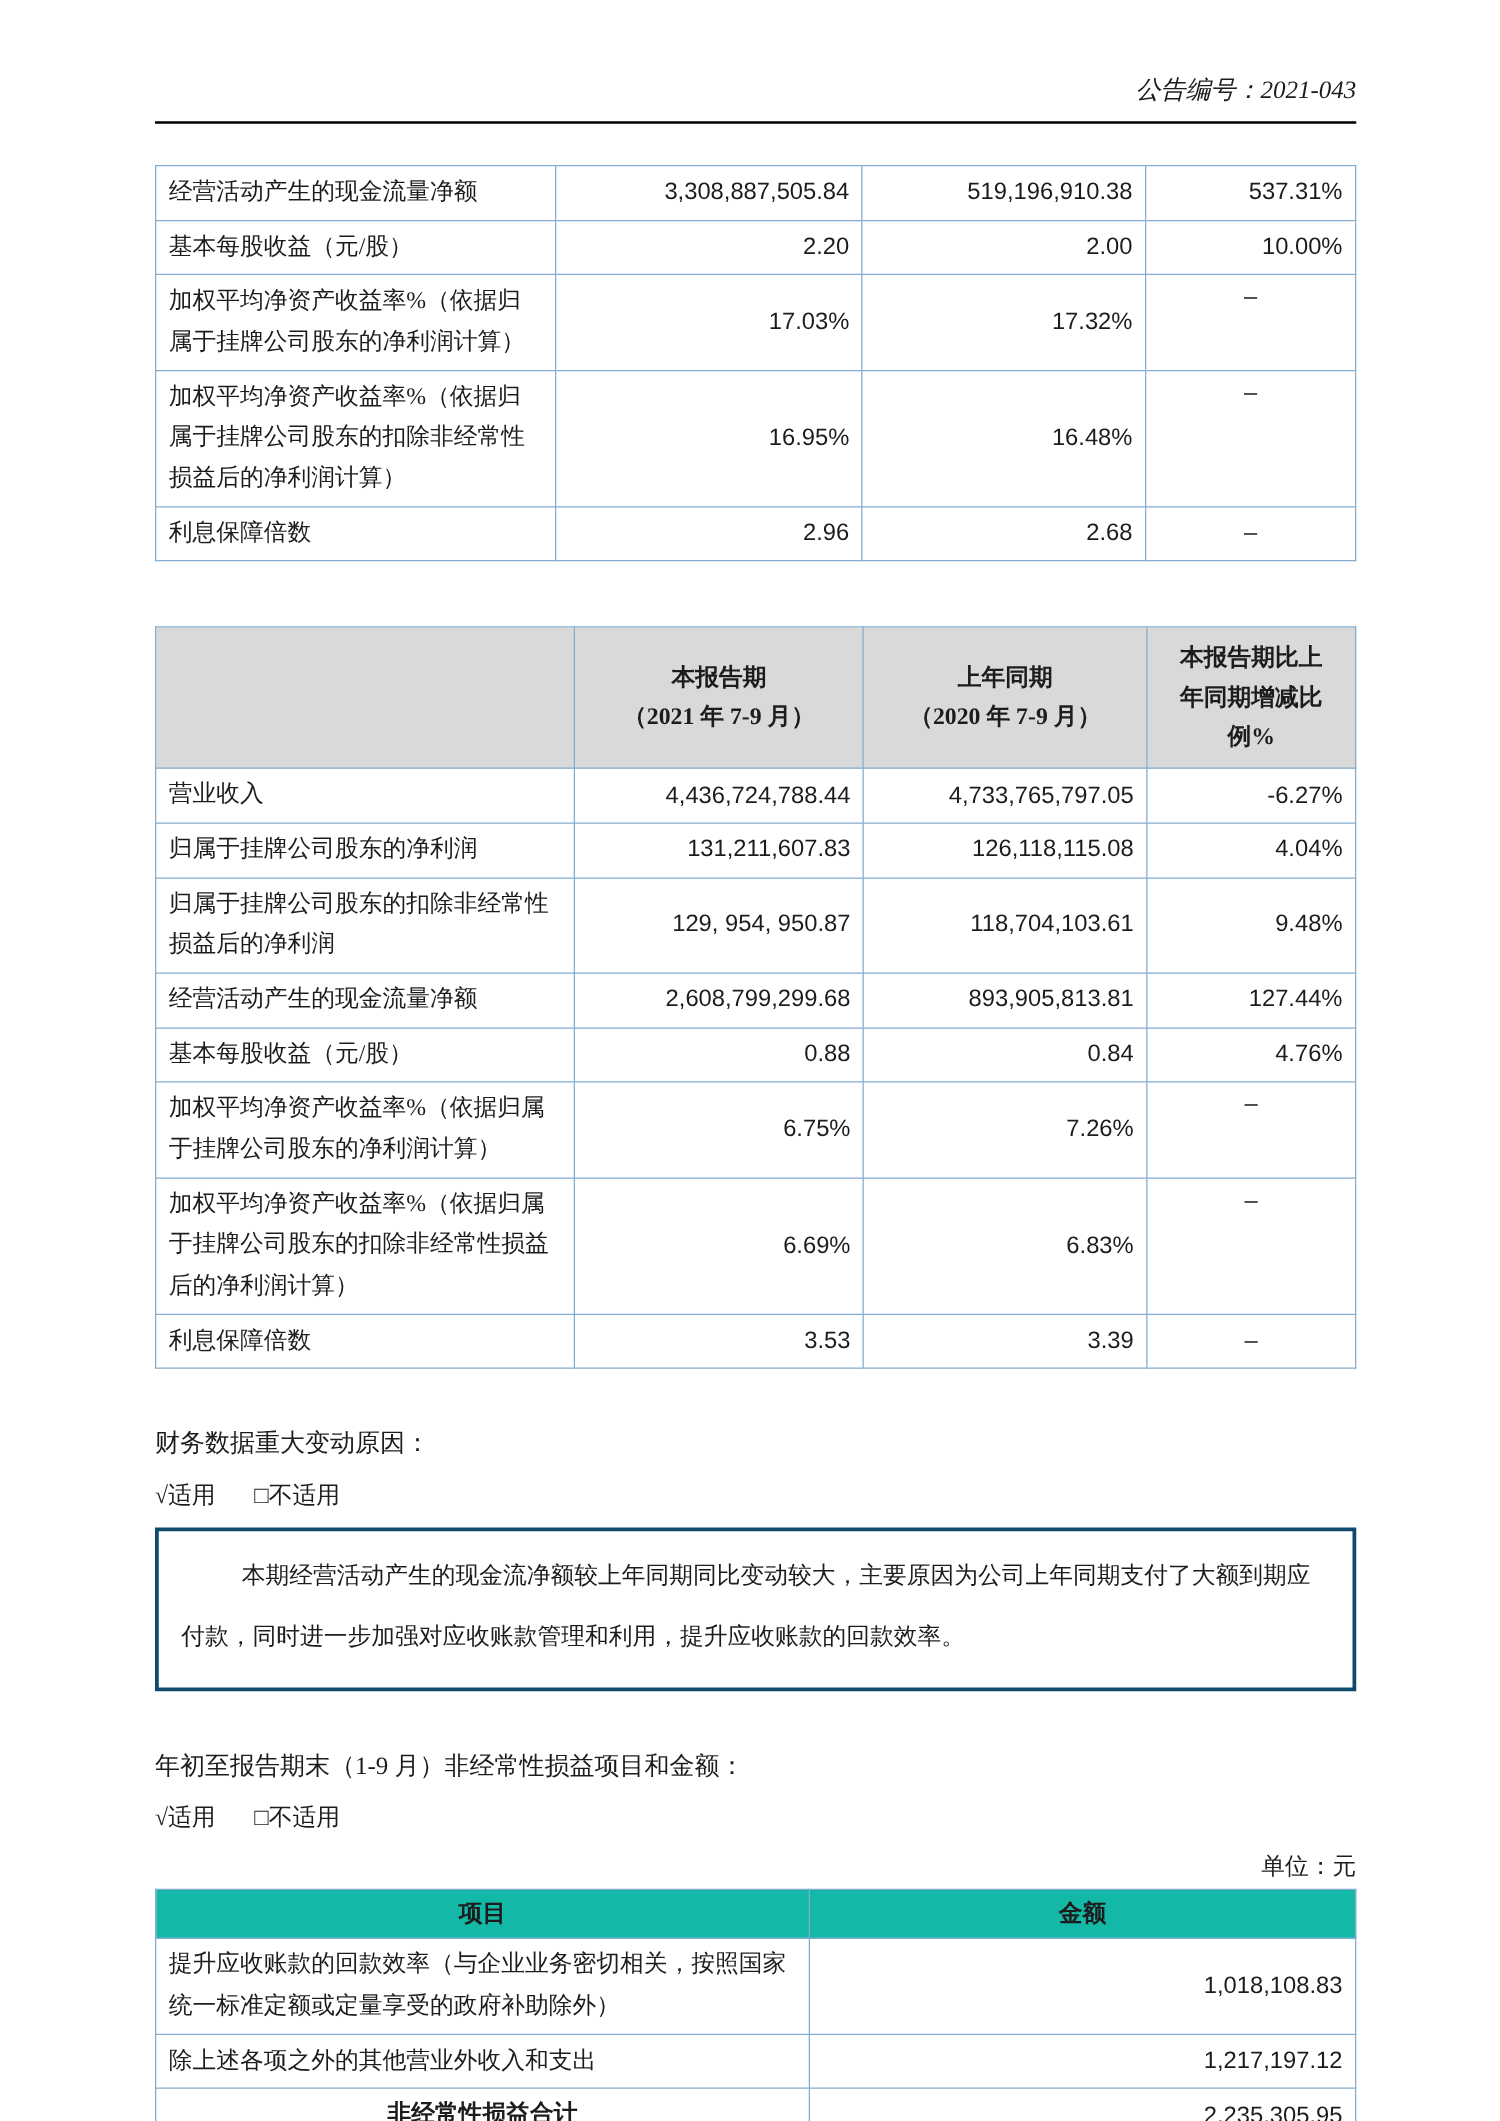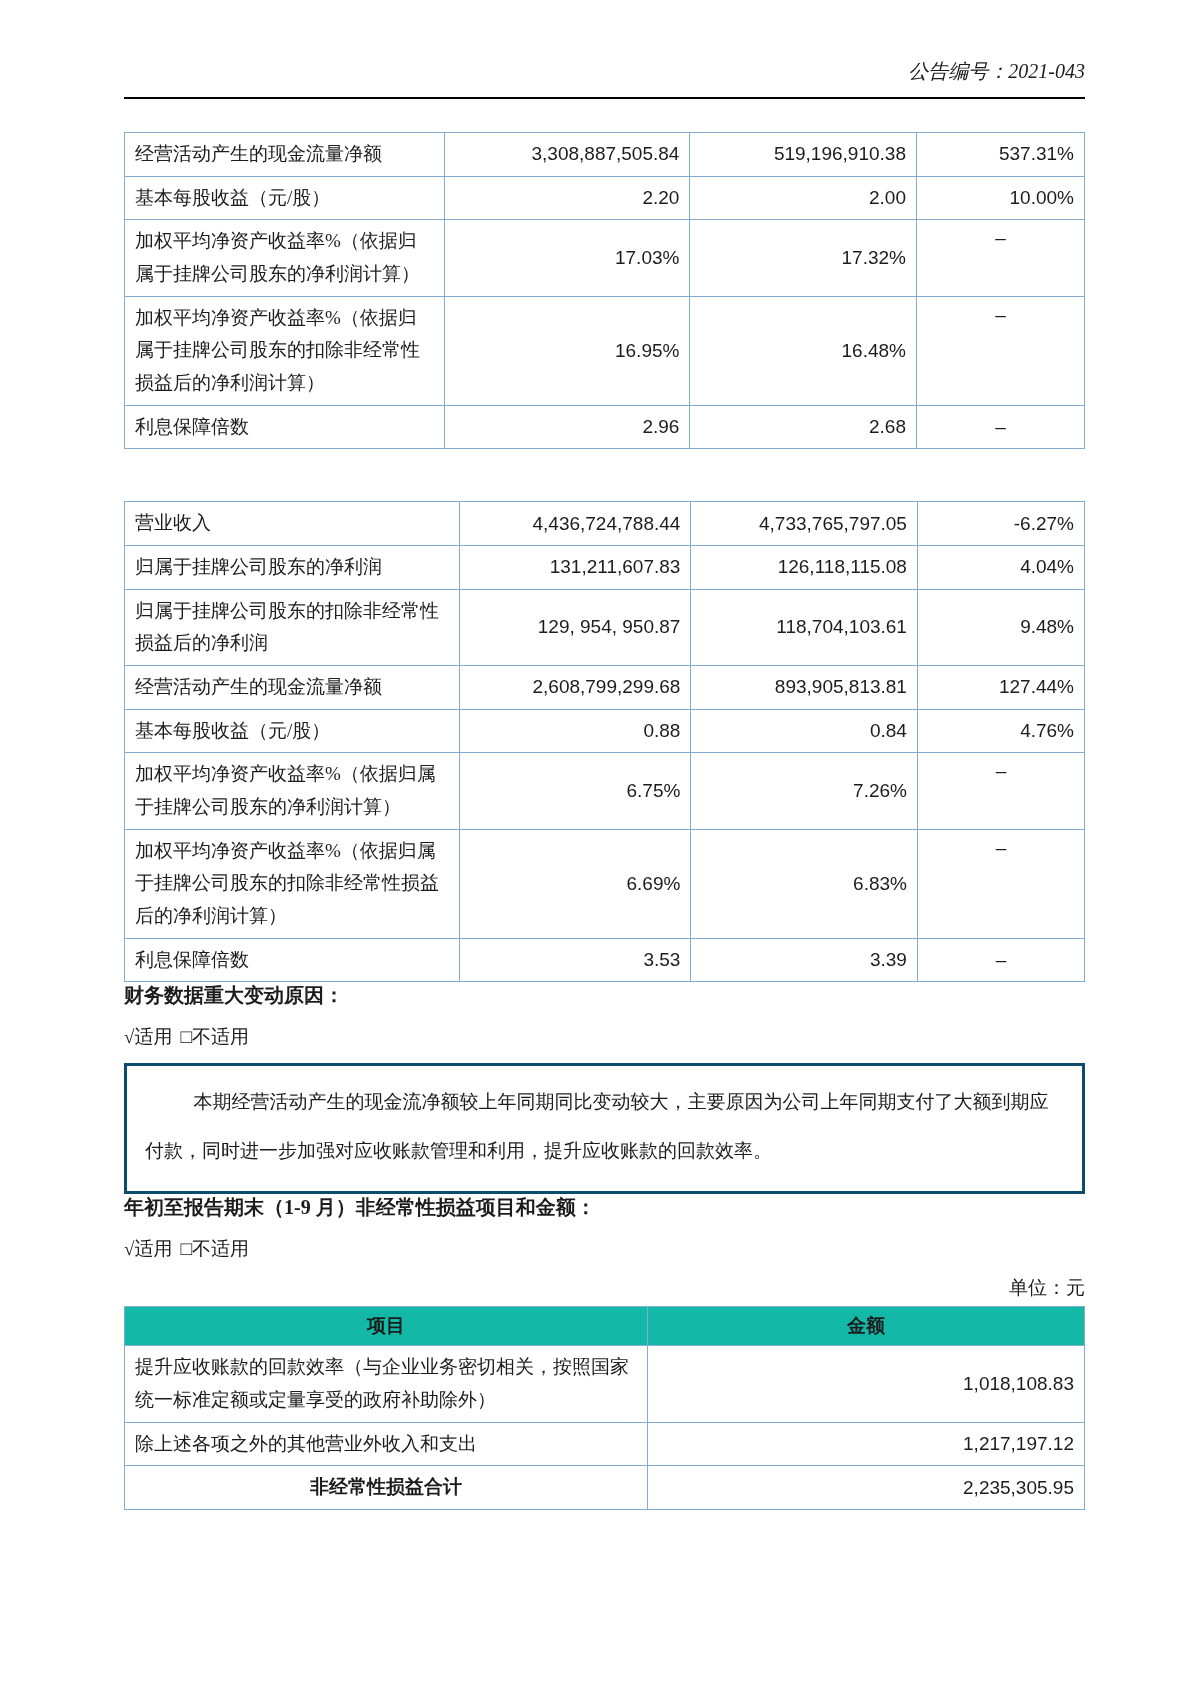--- a/index.html
+++ b/index.html
@@ -43,26 +43,27 @@
   .t2 th {
     background: #d9d9d9;
     font-weight: bold;
     text-align: center;
     line-height: 1.65;
     padding: 9px 8px;
   }
   .t2 th.h-change { padding: 9px 18px; }
 
   .section-title {
-    font-weight: bold;
+    font-weight: normal;
     font-size: 20px;
+    margin-top: 46px;
     margin-bottom: 15px;
   }
   .apply-line { font-size: 19px; margin-bottom: 13px; }
-  .apply-line .check { margin-right: 8px; }
+  .apply-line .check { margin-right: 31px; }
 
   .reason-box {
     border: 3px solid #0c4a6e;
     padding: 12px 18px 16px 18px;
     font-size: 19px;
     line-height: 2.55;
     text-indent: 2.55em;
   }
 
   .unit-line { text-align: right; font-size: 19px; margin-bottom: 5px; }
@@ -127,20 +128,32 @@
 
   <table class="t2">
     <colgroup>
         <col class="c1">
         <col class="c2">
         <col class="c3">
         <col class="c4">
       </colgroup>
     <tbody>
       <tr>
+        <th></th>
+        <th>
+          <div>本报告期</div>
+          <div>（2021 年 7-9 月）</div>
+        </th>
+        <th>
+          <div>上年同期</div>
+          <div>（2020 年 7-9 月）</div>
+        </th>
+        <th class="h-change">本报告期比上年同期增减比例%</th>
+      </tr>
+      <tr>
         <td class="lbl">营业收入</td>
         <td class="num">4,436,724,788.44</td>
         <td class="num">4,733,765,797.05</td>
         <td class="num">-6.27%</td>
       </tr>
       <tr>
         <td class="lbl">归属于挂牌公司股东的净利润</td>
         <td class="num">131,211,607.83</td>
         <td class="num">126,118,115.08</td>
         <td class="num">4.04%</td>

